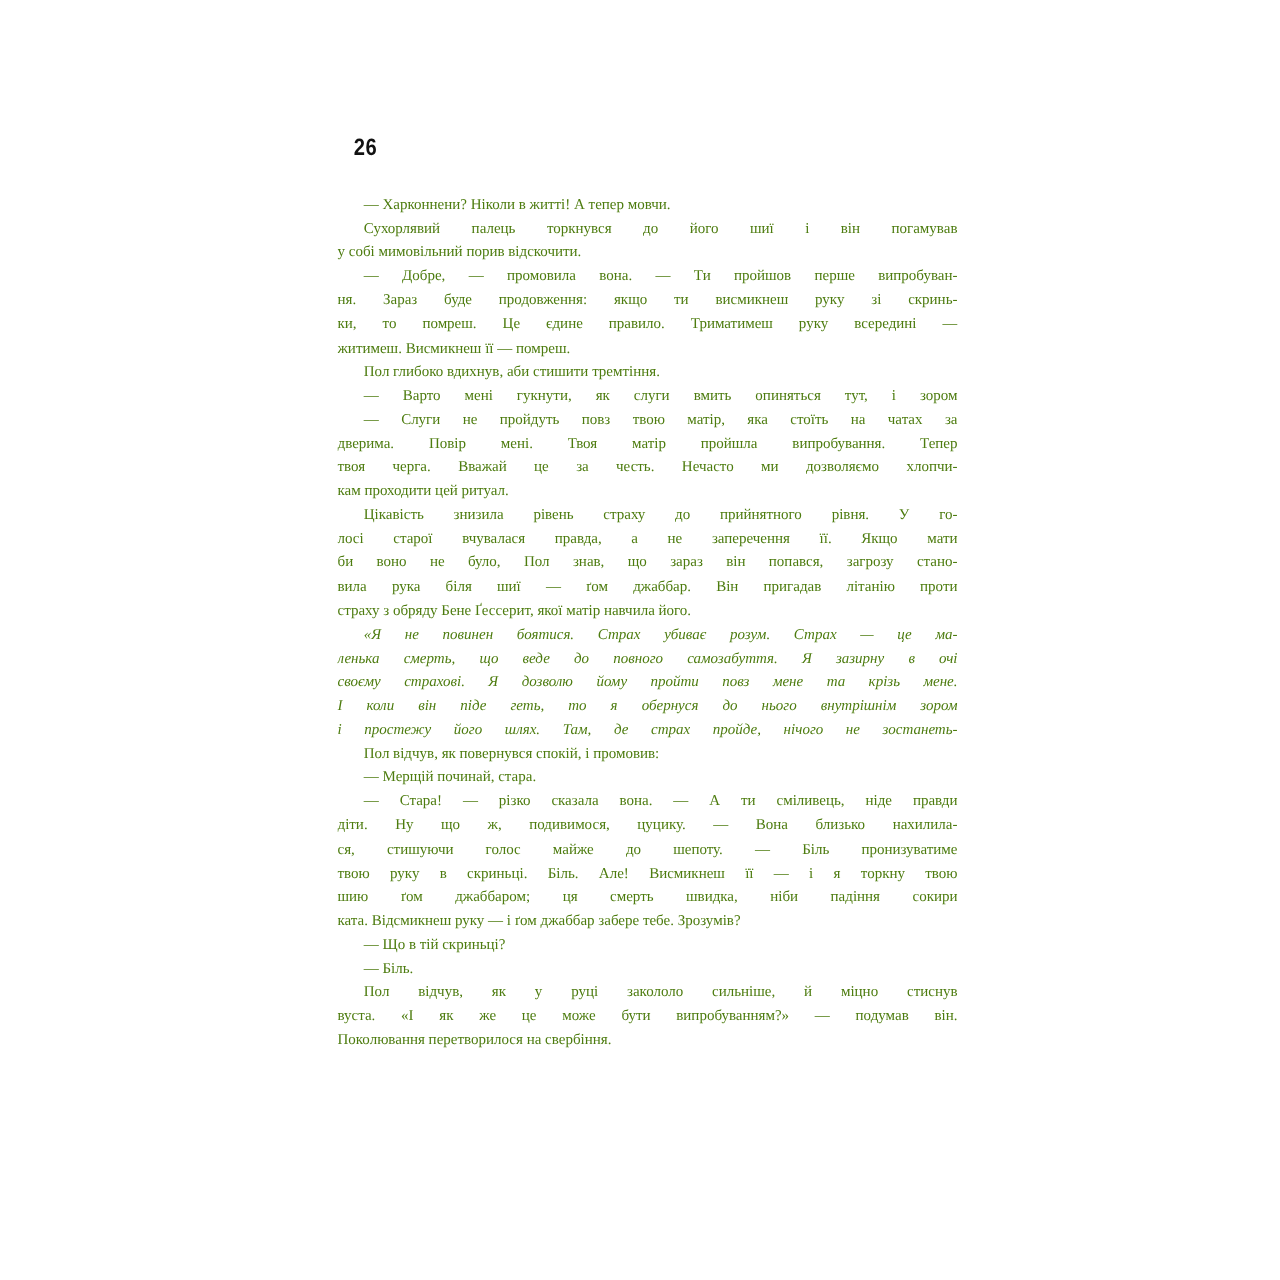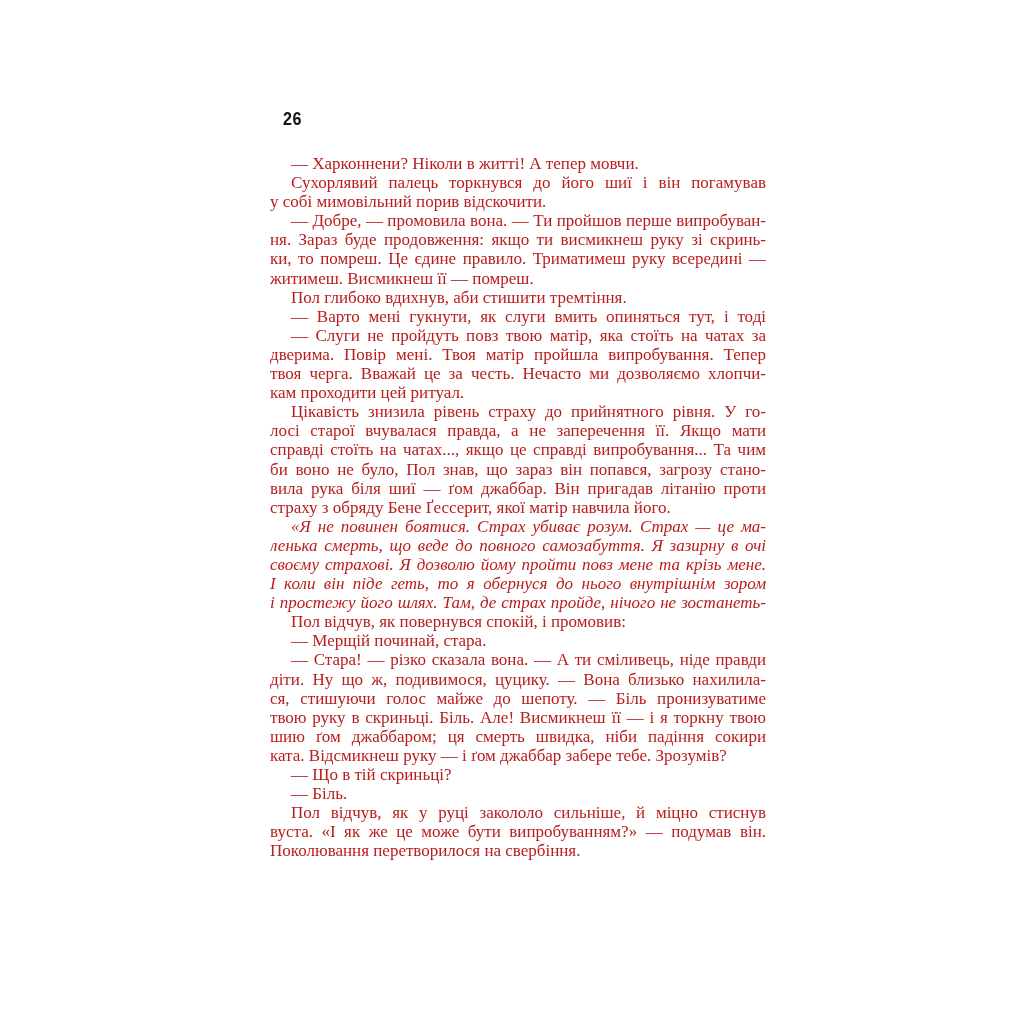--- a/index.html
+++ b/index.html
@@ -29,23 +29,23 @@
     transform: scaleX(0.85);
     transform-origin: left top;
     letter-spacing: 0.5px;
   }
   .text-block {
     position: absolute;
     left: 270px;
     top: 154px;
     width: 496px;
     font-family: "Liberation Serif", "DejaVu Serif", serif;
-    font-size: 17px;
+    font-size: 12px;
     line-height: 19.1px;
-    color: #b91c1c;
+    color: #4d7c0f;
   }
   .para {
     margin: 0;
     padding: 0;
   }
   .para.italic {
     font-style: italic;
   }
   .line {
     text-align: justify;
@@ -78,32 +78,31 @@
       <div class="para">
         <div class="line first"><span class="">— Добре, — промовила вона. — Ти пройшов перше випробуван-</span></div>
         <div class="line"><span class="">ня. Зараз буде продовження: якщо ти висмикнеш руку зі скринь-</span></div>
         <div class="line"><span class="">ки, то помреш. Це єдине правило. Триматимеш руку всередині —</span></div>
         <div class="line last"><span class="">житимеш. Висмикнеш її — помреш.</span></div>
       </div>
       <div class="para">
         <div class="line first last"><span class="">Пол глибоко вдихнув, аби стишити тремтіння.</span></div>
       </div>
       <div class="para">
-        <div class="line first"><span class="">— Варто мені гукнути, як слуги вмить опиняться тут, і тоді</span></div>
+        <div class="line first"><span class="">— Варто мені гукнути, як слуги вмить опиняться тут, і зором</span></div>
       </div>
       <div class="para">
         <div class="line first"><span class="">— Слуги не пройдуть повз твою матір, яка стоїть на чатах за</span></div>
         <div class="line"><span class="">дверима. Повір мені. Твоя матір пройшла випробування. Тепер</span></div>
         <div class="line"><span class="">твоя черга. Вважай це за честь. Нечасто ми дозволяємо хлопчи-</span></div>
         <div class="line last"><span class="">кам проходити цей ритуал.</span></div>
       </div>
       <div class="para">
         <div class="line first"><span class="">Цікавість знизила рівень страху до прийнятного рівня. У го-</span></div>
         <div class="line"><span class="">лосі старої вчувалася правда, а не заперечення її. Якщо мати</span></div>
-        <div class="line"><span class="">справді стоїть на чатах..., якщо це справді випробування... Та чим</span></div>
         <div class="line"><span class="">би воно не було, Пол знав, що зараз він попався, загрозу стано-</span></div>
         <div class="line"><span class="">вила рука біля шиї — ґом джаббар. Він пригадав літанію проти</span></div>
         <div class="line last"><span class="">страху з обряду Бене Ґессерит, якої матір навчила його.</span></div>
       </div>
       <div class="para italic">
         <div class="line first"><span class="">«Я не повинен боятися. Страх убиває розум. Страх — це ма-</span></div>
         <div class="line"><span class="">ленька смерть, що веде до повного самозабуття. Я зазирну в очі</span></div>
         <div class="line"><span class="">своєму страхові. Я дозволю йому пройти повз мене та крізь мене.</span></div>
         <div class="line"><span class="">І коли він піде геть, то я обернуся до нього внутрішнім зором</span></div>
         <div class="line"><span class="">і простежу його шлях. Там, де страх пройде, нічого не зостанеть-</span></div>

